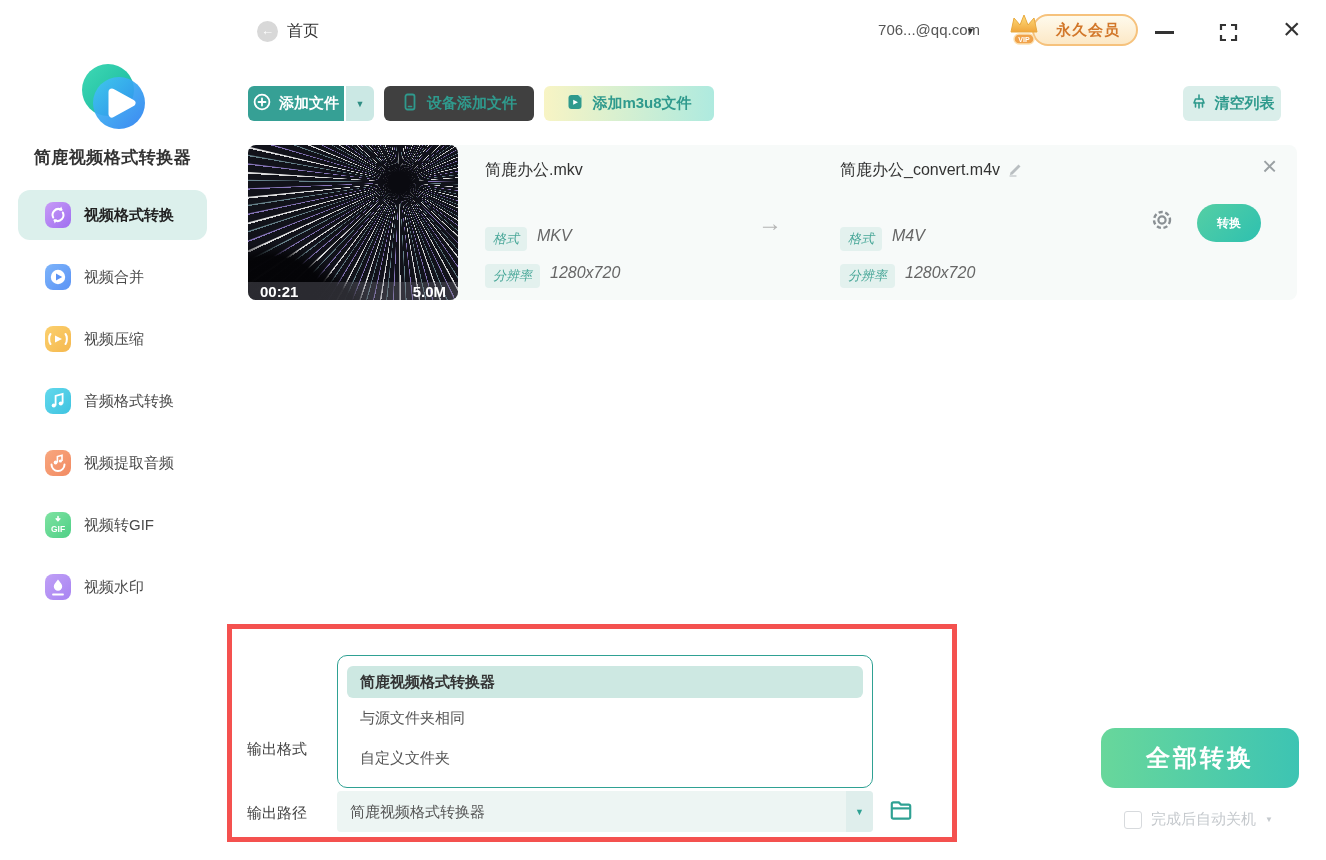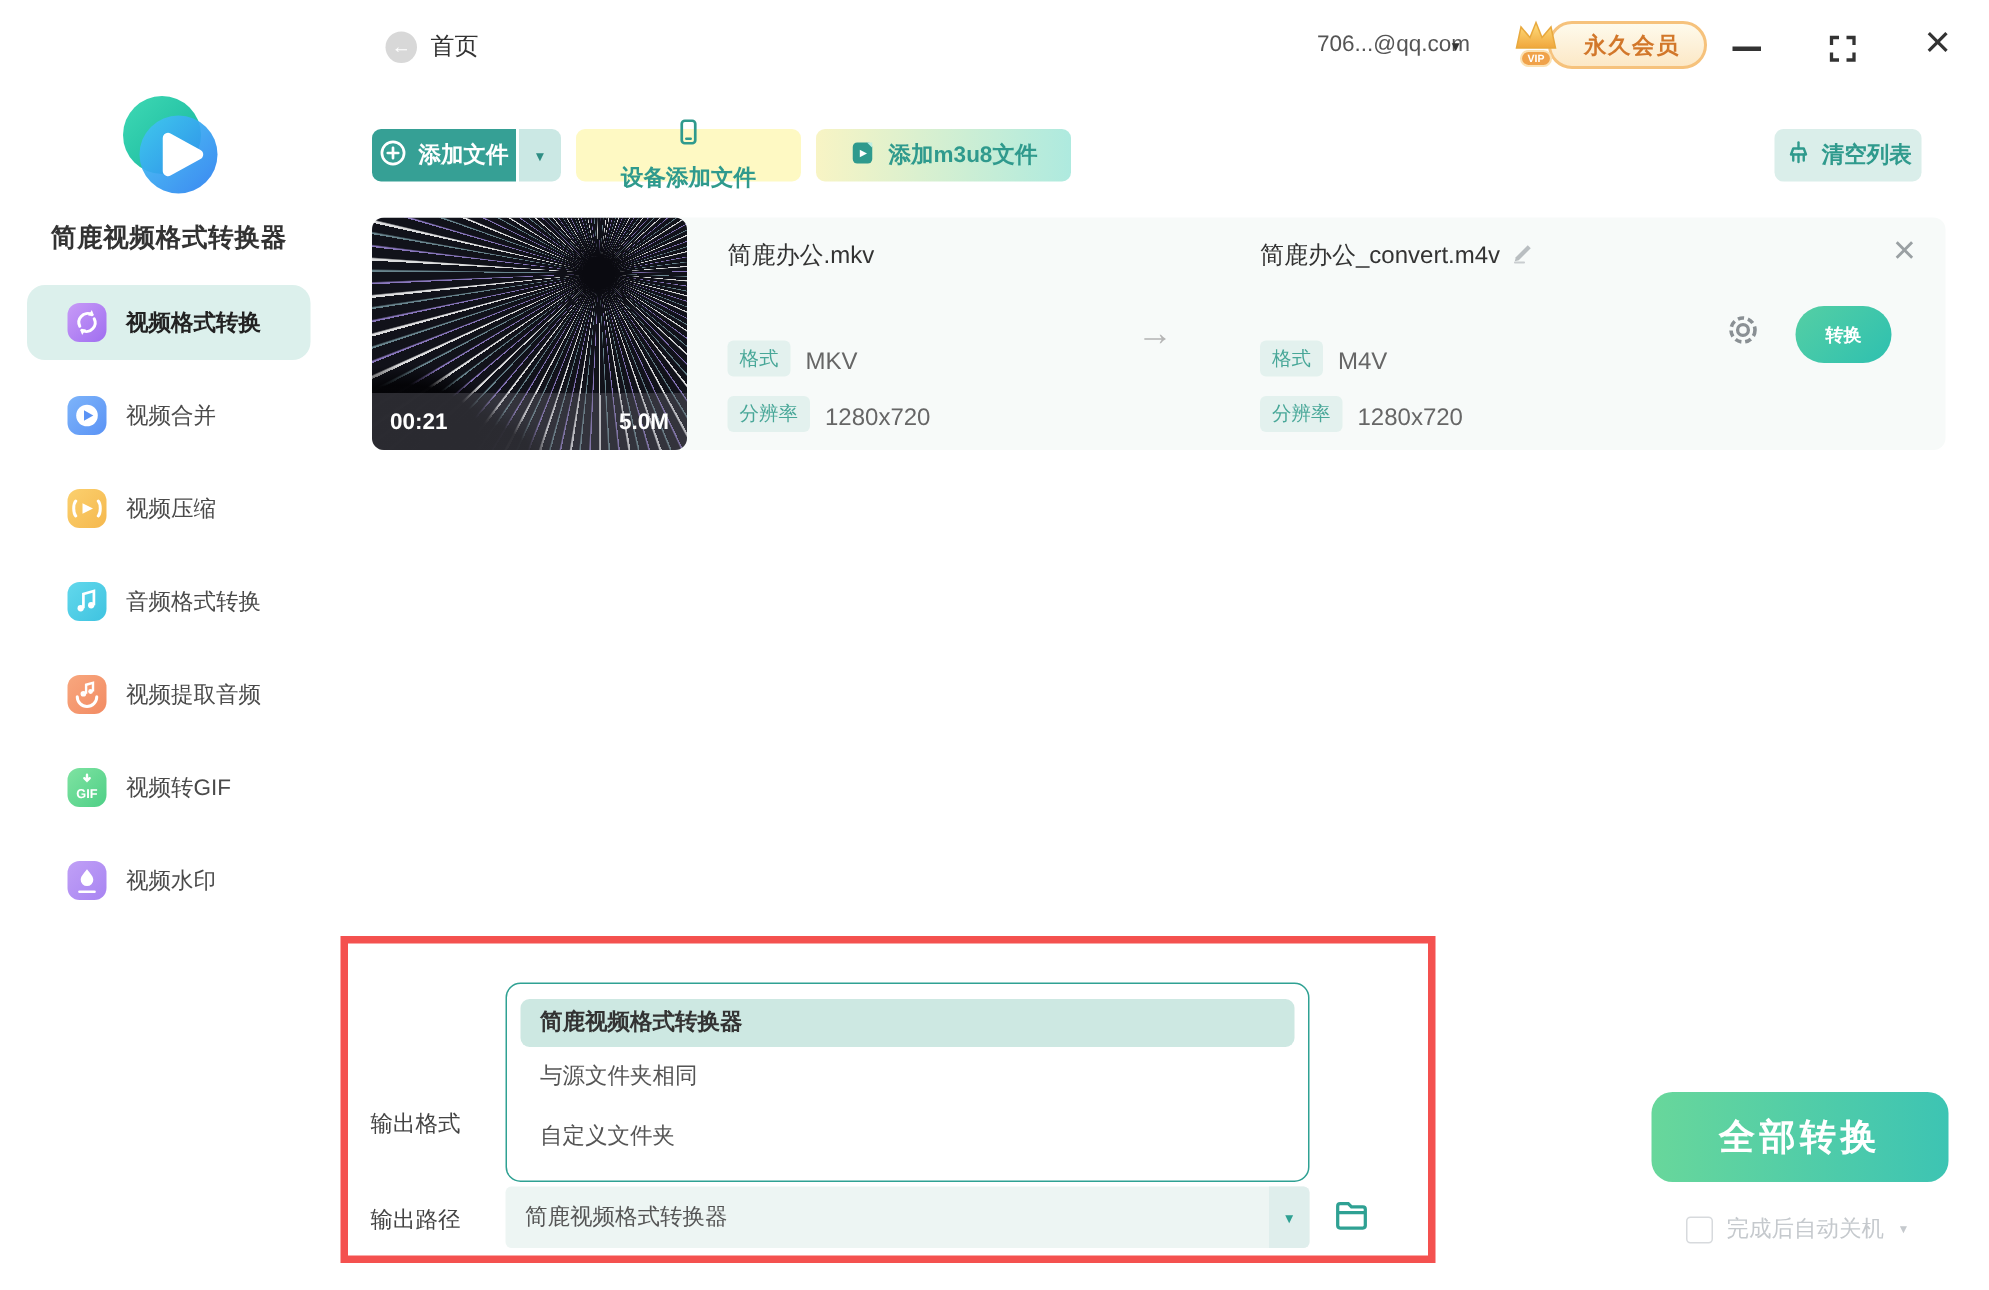--- a/index.html
+++ b/index.html
@@ -33,36 +33,36 @@
   .crown { position:relative; z-index:2; }
   .win-min { position:absolute; left:1155px; top:31px; width:19px; height:3px; background:#333; cursor:pointer; }
   .win-max { position:absolute; left:1219px; top:23px; width:19px; height:19px; cursor:pointer; }
   .win-close { position:absolute; left:1283px; top:14px; font-size:30px; color:#333; line-height:30px; cursor:pointer; font-weight:300; }
 
   
   .toolbar { position:absolute; left:248px; top:86px; height:35px; display:flex; }
   .btn { height:35px; display:flex; align-items:center; justify-content:center; font-size:15px; font-weight:bold; border-radius:6px; cursor:pointer; }
   .btn-addfile { width:96px; background:#36a095; color:#fff; border-radius:6px 0 0 6px; gap:8px; }
   .btn-addfile-caret { width:28px; height:35px; margin-left:2px; background:#cbe8e4; color:#2f8e84; font-size:9px; display:flex; align-items:center; justify-content:center; border-radius:0 6px 6px 0; cursor:pointer; }
-  .btn-device { width:150px; margin-left:10px; background:#fef9c3; color:#2f9a8d; gap:8px;flex-direction:column; }
+  .btn-device { width:150px; margin-left:10px; background:#404040; color:#2f9a8d; gap:8px; }
   .btn-m3u8 { width:170px; margin-left:10px; background:linear-gradient(90deg,#f8f4c4,#aeeadf); color:#2f9a8d; gap:8px; }
   .btn-clear { position:absolute; left:1183px; top:86px; width:98px; background:#daeeea; color:#2f9a8d; gap:7px; }
 
   
   .file-card { position:absolute; left:248px; top:145px; width:1049px; height:155px; background:#f7faf9; border-radius:8px; }
   .thumb { position:absolute; left:0; top:0; width:210px; height:155px; border-radius:8px; overflow:hidden;
     background:
       radial-gradient(ellipse 95px 60px at 10% 92%, rgba(4,4,7,.99) 52%, rgba(4,4,7,0) 74%),
       radial-gradient(ellipse 80px 50px at 32% 104%, rgba(4,4,7,.95) 48%, rgba(4,4,7,0) 72%),
       radial-gradient(circle 30px at 72% 24%, #0a0a10 35%, rgba(10,10,16,0) 100%),
       repeating-conic-gradient(from 10deg at 72% 24%, rgba(255,255,255,.85) 0deg .5deg, rgba(18,18,26,0) .9deg 3.4deg, rgba(186,160,255,.7) 3.4deg 3.7deg, rgba(18,18,26,0) 4.1deg 6.6deg, rgba(175,225,235,.55) 6.6deg 6.9deg, rgba(18,18,26,0) 7.3deg 9.4deg),
       #11121a; }
-  .thumb-bar { position:absolute; left:0; right:0; bottom:0; height:38px; background:rgba(115,115,125,.35); display:flex; align-items:center; justify-content:space-between; padding:0 12px; color:#fff; font-size:15px; font-weight:bold; }
+  .thumb-bar { position:absolute; left:0; right:0; bottom:0; height:18px; background:rgba(115,115,125,.35); display:flex; align-items:center; justify-content:space-between; padding:0 12px; color:#fff; font-size:15px; font-weight:bold; }
   .src-name { position:absolute; left:237px; top:15px; font-size:16px; color:#333; }
-  .meta-row { position:absolute; display:flex; align-items:flex-end; }
+  .meta-row { position:absolute; display:flex; align-items:flex-start;font-style:italic; }
   .meta-badge { background:#e3f1ee; color:#48a798; font-size:13px; padding:3px 8px; border-radius:4px; }
   .meta-val { margin-left:10px; font-size:16px; color:#666; }
   .flow-arrow { position:absolute; left:510px; top:64px; font-size:24px; color:#b5b5b5; }
   .tgt-name { position:absolute; left:592px; top:15px; font-size:16px; color:#333; display:flex; align-items:center; gap:8px; }
   .gear { position:absolute; left:901px; top:62px; cursor:pointer; }
   .btn-convert { position:absolute; left:949px; top:59px; width:64px; height:38px; border-radius:19px; background:linear-gradient(135deg,#55cfa4,#2ec0b0); color:#fff; font-size:12px; font-weight:bold; display:flex; align-items:center; justify-content:center; cursor:pointer; }
   .row-close { position:absolute; left:1014px; top:6px; font-size:26px; color:#9aa0a3; cursor:pointer; font-weight:300; }
 
   
   .annotation-rect { position:absolute; left:227px; top:624px; width:730px; height:218px; border:5px solid #f4514f; pointer-events:none; z-index:9; }

